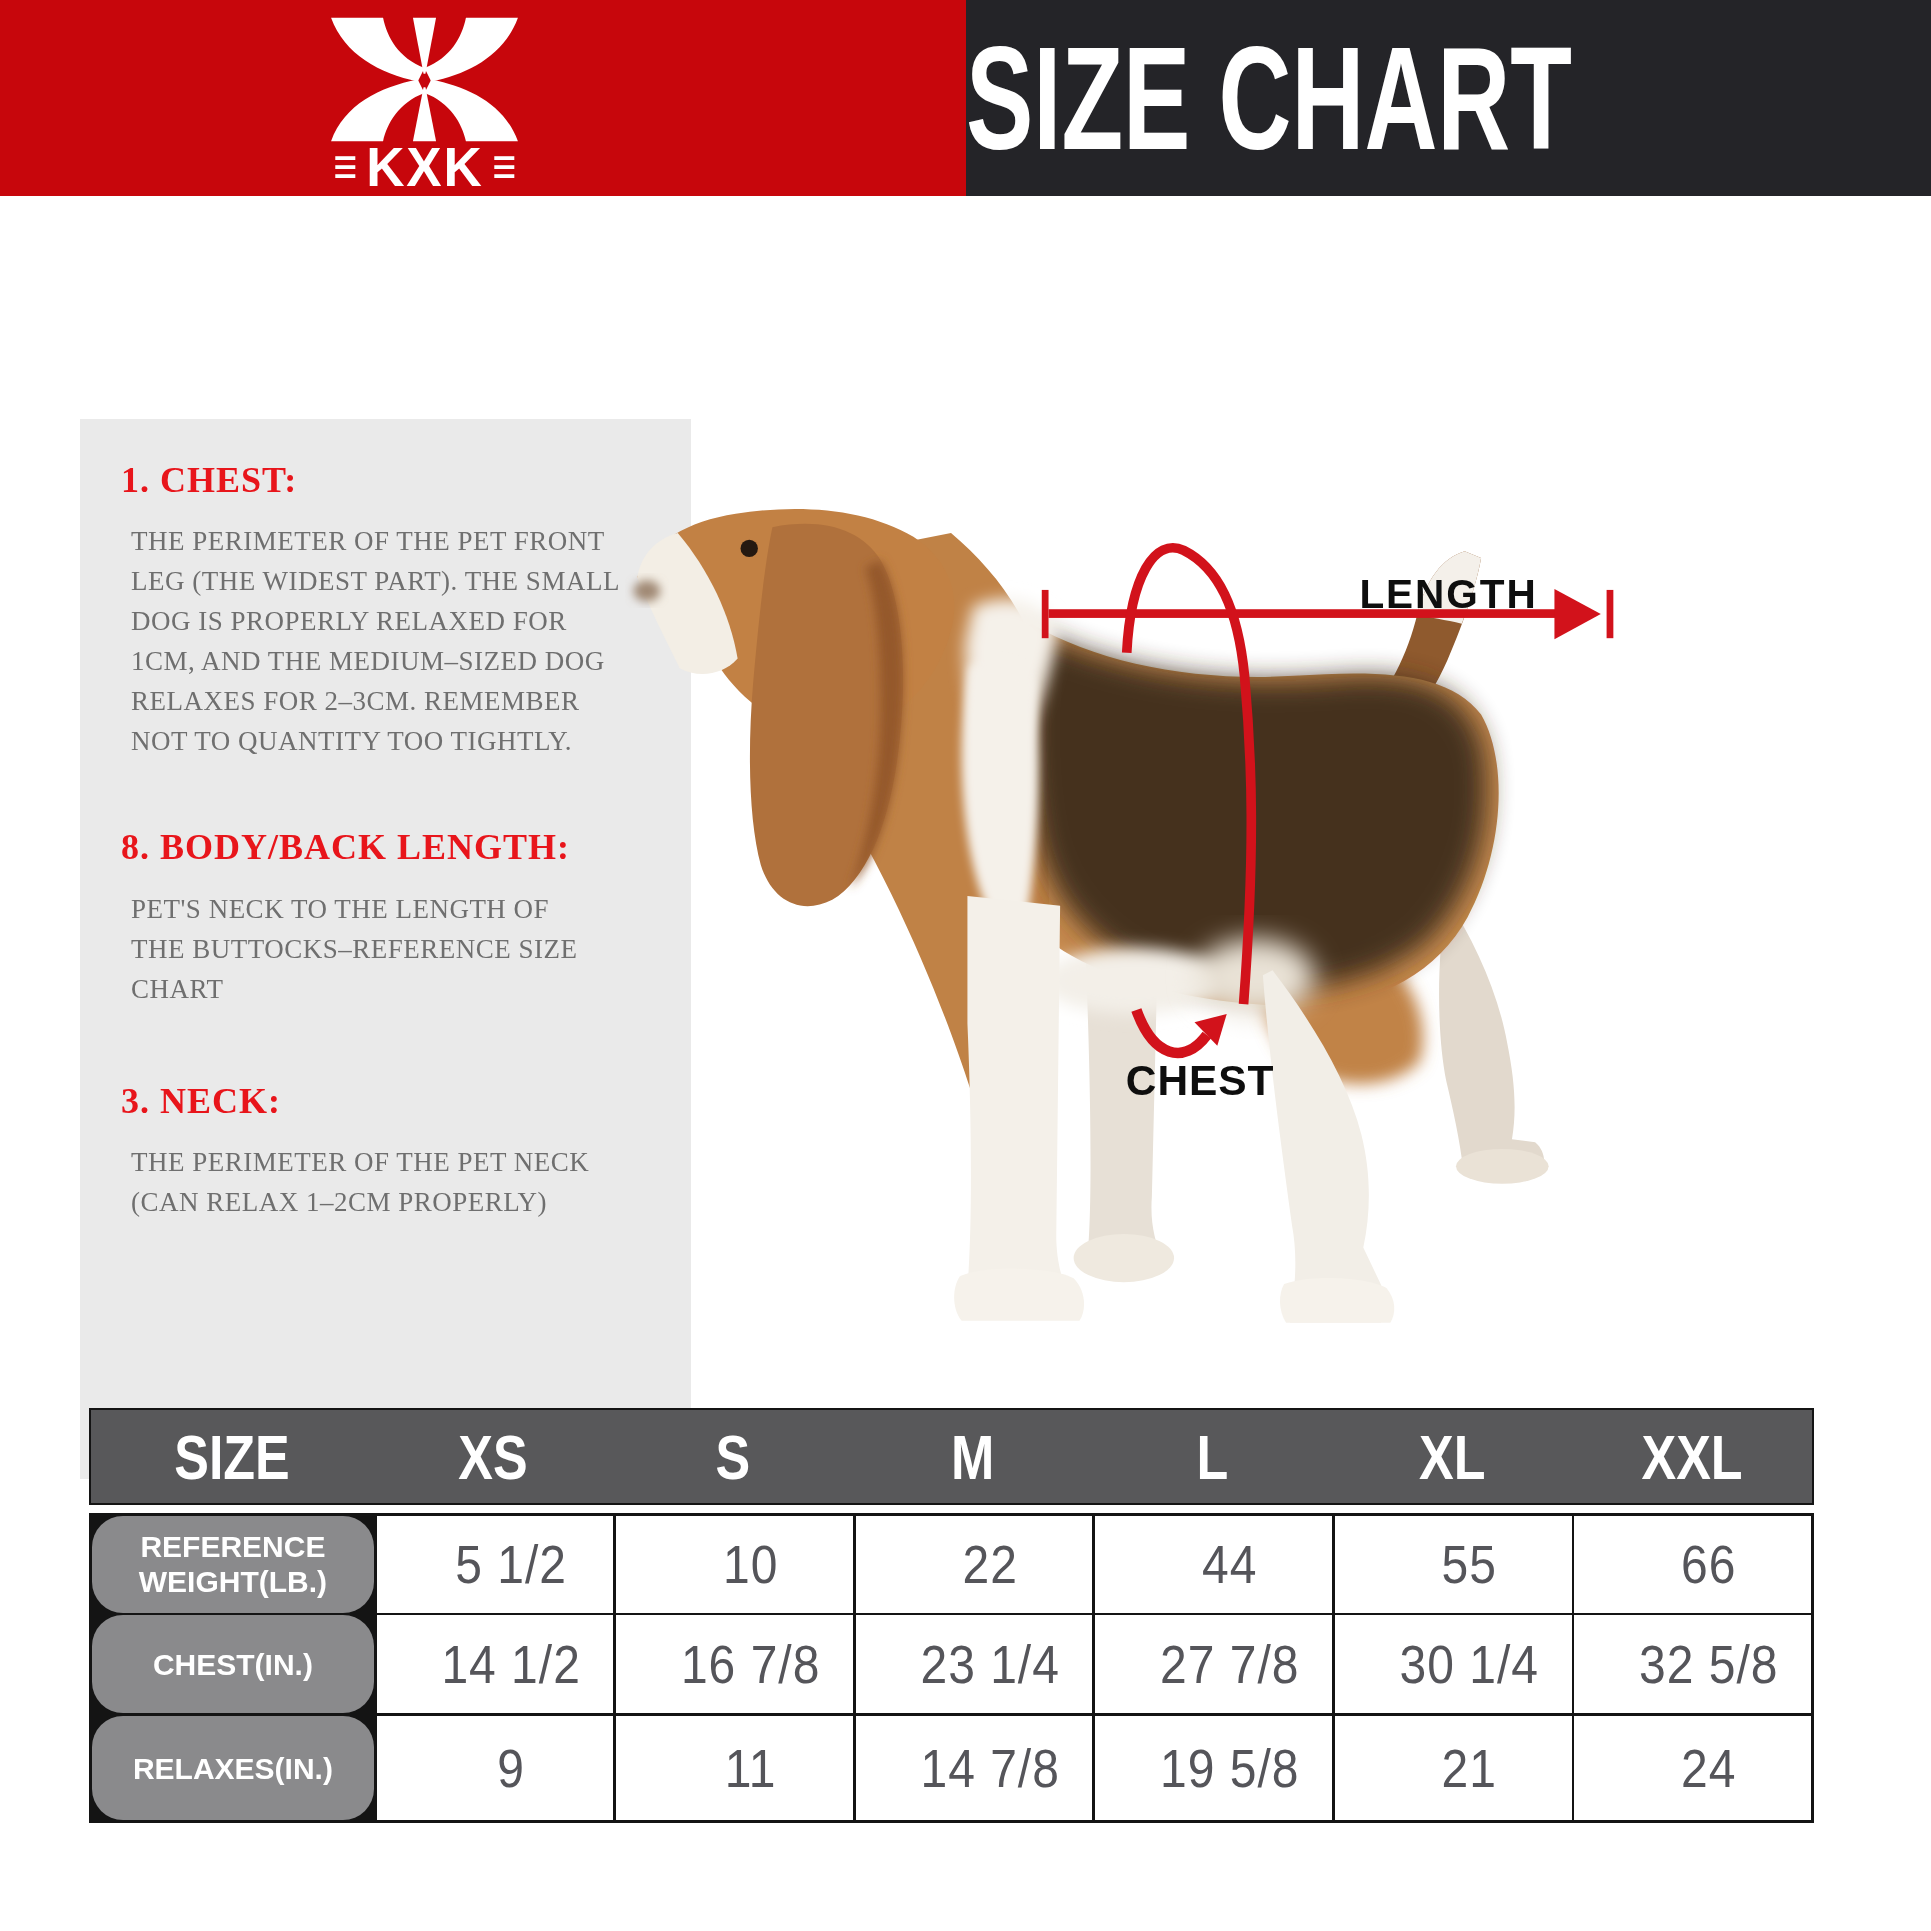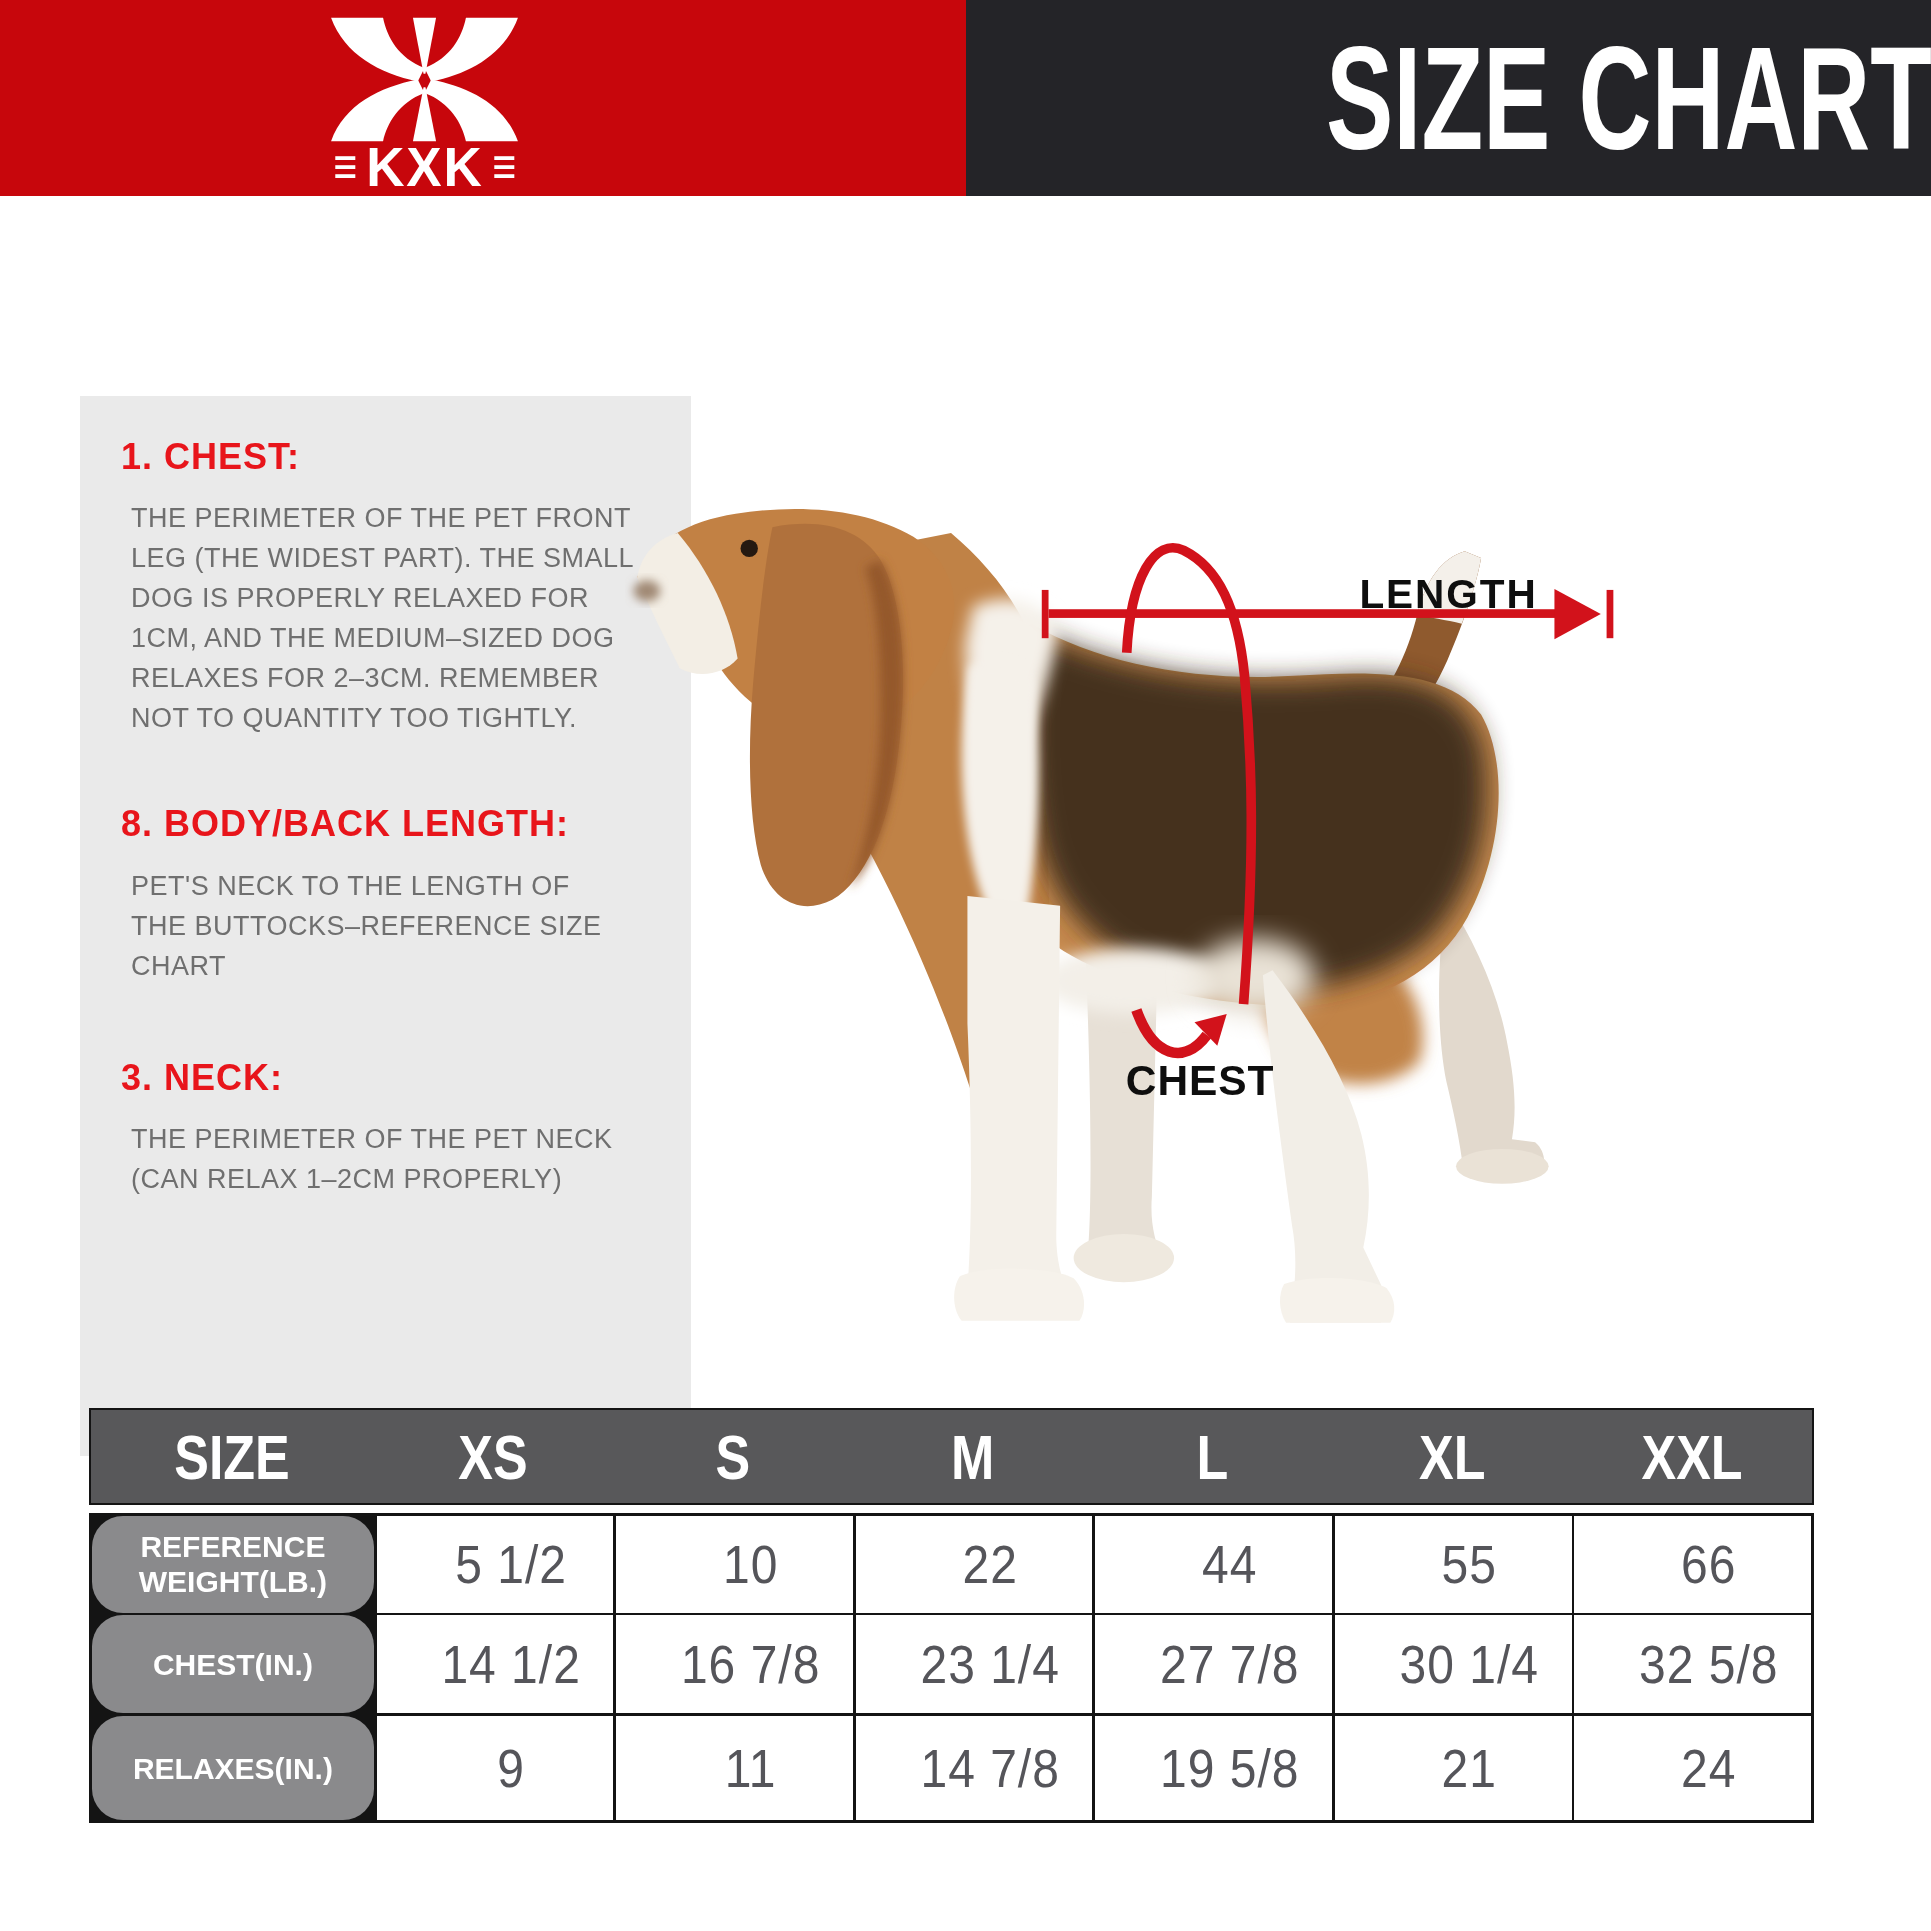--- a/index.html
+++ b/index.html
@@ -1,29 +1,29 @@
 <!DOCTYPE html>
 <html><head>
 <meta charset="utf-8">
 <style>
   * { margin:0; padding:0; box-sizing:border-box; }
   html,body { width:1931px; height:1931px; background:#ffffff; font-family:"Liberation Sans", sans-serif; overflow:hidden; position:relative; }
 
   
   .band { position:absolute; top:0; height:196px; }
   .band-red  { left:0; width:966px; background:#c7060c; }
-  .band-dark { left:966px; width:966px; background:#242428; display:flex; align-items:center; justify-content:flex-end; }
+  .band-dark { left:966px; width:966px; background:#242428; display:flex; align-items:center; justify-content:flex-start; }
   .logo-emblem { position:absolute; left:323px; top:13.5px; width:203px; height:131px; }
   .logo-row { position:absolute; left:314px; top:143px; width:222px; display:flex; align-items:center; justify-content:center; gap:8.7px; color:#fff; }
   .logo-deco { font-size:41px; font-weight:bold; line-height:41px; transform:scaleY(1.25); }
   .logo-word { font-size:53px; font-weight:bold; letter-spacing:1.9px; line-height:48px; transform:scaleY(1.05); }
   .page-title { color:#fff; font-size:101px; font-weight:bold; letter-spacing:0px; transform:scaleY(1.45); white-space:nowrap; }
 
   
-  .panel { position:absolute; left:80px; top:396px; width:611px; height:1060px; background:#eaeaea; padding:39px 17.4px 0 41px; z-index:1; }
+  .panel { position:absolute; left:80px; top:419px; width:611px; height:1060px; background:#eaeaea; padding:39px 17.4px 0 41px; z-index:1;font-family:Liberation Serif, serif; }
   .ins-h { color:#e8151b; font-size:36px; line-height:44px; font-weight:bold; letter-spacing:1px; white-space:nowrap; }
   .ins-p { margin-top:19.3px; color:#6f6f6f; font-size:27px; letter-spacing:0.5px; }
   .ins-line { line-height:40px; white-space:nowrap;margin-left:10px; }
   .sec-2 { margin-top:64px; }
   .sec-3 { margin-top:70px; }
 
   
   .diagram-svg { position:absolute; left:0; top:0; width:1931px; height:1931px; z-index:2; pointer-events:none; }
   .anno-text { font-family:"Liberation Sans", sans-serif; font-weight:bold; fill:#0e0e0e; }
 

